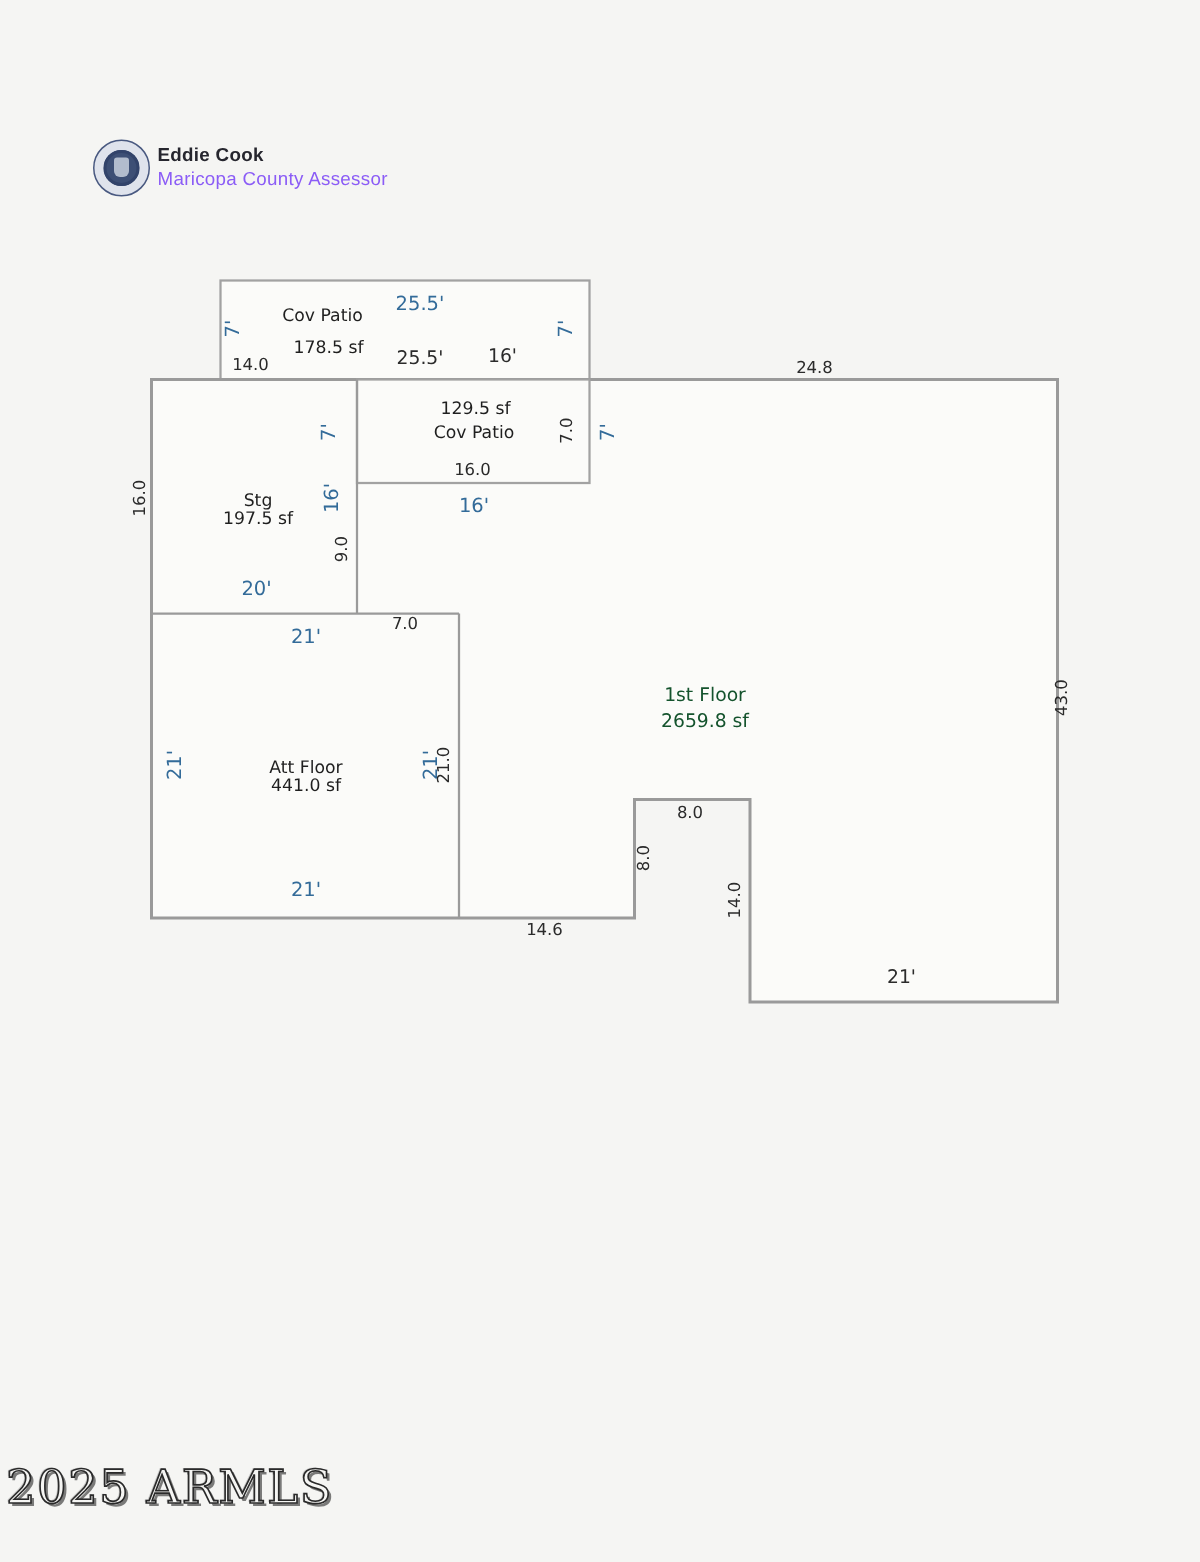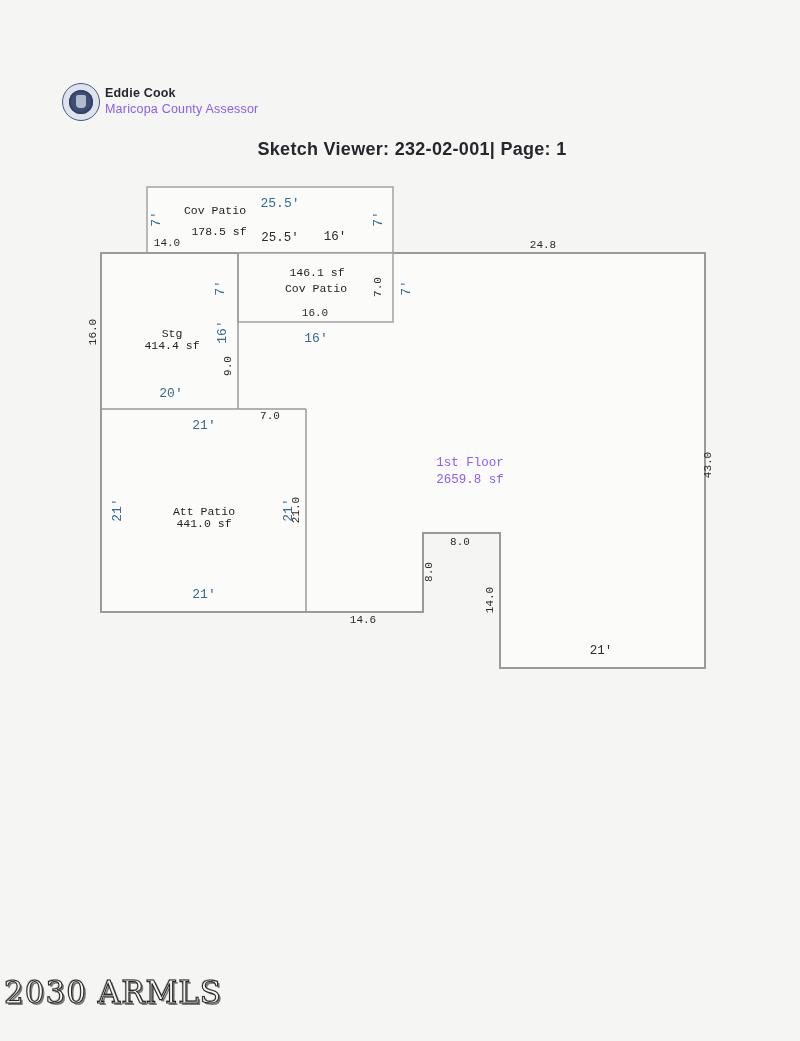--- a/index.html
+++ b/index.html
@@ -3,21 +3,21 @@
 <meta charset="utf-8">
 <style>
   html,body{margin:0;padding:0;}
   body{
     width:800px;height:1041px;position:relative;
     background:#f5f5f3;
     font-family:"DejaVu Sans",sans-serif;
     overflow:hidden;
   }
   
-  .header{position:absolute;left:0;top:8px;width:796px;height:120px;}
+  .header{position:absolute;left:0;top:18px;width:796px;height:120px;}
   .seal{
     position:absolute;left:62px;top:75px;width:38px;height:38px;border-radius:50%;
     background:#dfe3ec;border:1px solid #495980;box-sizing:border-box;
   }
   .seal-inner{
     position:absolute;left:6px;top:6px;width:24px;height:24px;border-radius:50%;
     background:#3d4f75;box-shadow:inset 0 0 0 2px #32436a;
   }
   .seal-core{
     position:absolute;left:13px;top:11px;width:10px;height:13px;
@@ -32,30 +32,30 @@
     position:absolute;left:105px;top:94px;
     font-family:"Liberation Sans",sans-serif;font-size:12.5px;color:#8b5cf6;
     letter-spacing:.2px;
   }
   .page-title{
     position:absolute;left:0;top:131px;width:800px;text-align:center;
     font-family:"Liberation Sans",sans-serif;font-size:18px;font-weight:bold;color:#26262e;
     letter-spacing:.3px;padding-left:24px;box-sizing:border-box;
   }
   
-  .sketch{position:absolute;left:0;top:0;width:732px;height:720px;font-family:Liberation Mono, monospace;}
+  .sketch{position:absolute;left:0;top:0;width:732px;height:720px;}
   .sketch svg{position:absolute;left:0;top:0;}
   .lbl{
     position:absolute;white-space:nowrap;
     transform:translate(-50%,-50%);
     color:#222;
   }
   .lbl.rot{transform:translate(-50%,-50%) rotate(-90deg);}
   .area-label{font-size:11.5px;color:#1f1f1f;}
-  .fl-label{font-size:12.5px;color:#8b5cf6;}
+  .fl-label{font-size:12.5px;color:#14532d;}
   .dim-num{font-size:11px;color:#2b2b2b;}
   .dim-black{font-size:12.5px;color:#2b2b2b;}
   .dim-blue{font-size:13px;color:#336b99;}
   
   .watermark{
     position:absolute;left:4px;top:974px;
     font-family:"DejaVu Serif",serif;font-size:31px;letter-spacing:1px;
     color:#f5f5f3;
     -webkit-text-stroke:1.1px #2a2a2a;
     text-shadow:2px 2px 0 rgba(20,20,20,.55), -1px -1px 0 rgba(120,120,120,.35);
@@ -64,21 +64,20 @@
 </head>
 <body>
 
 <div class="header">
   <div class="seal">
     <div class="seal-inner"></div>
     <div class="seal-core"></div>
   </div>
   <div class="officer">Eddie Cook</div>
   <div class="office">Maricopa County Assessor</div>
-  <div class="page-title">Sketch Viewer: 232-02-001| Page: 1</div>
 </div>
 
 <div class="sketch">
   <svg width="800" height="720" viewBox="0 0 800 720">
 
     <rect x="147" y="187" width="246" height="66" fill="#fbfbf9" stroke="#a2a2a2" stroke-width="1.5"></rect>
 
     <polygon points="101,253 705,253 705,668 500,668 500,533 423,533 423,612 101,612" fill="#fbfbf9" stroke="#9a9a9a" stroke-width="2"></polygon>
 
     <rect x="238" y="253" width="155" height="69" fill="#fbfbf9" stroke="#a2a2a2" stroke-width="1.5"></rect>
@@ -91,47 +90,47 @@
   <div class="lbl area-label" style="left:215px;top:210px;">Cov Patio</div>
   <div class="lbl dim-blue" style="left:280px;top:203px;">25.5'</div>
   <div class="lbl area-label" style="left:219px;top:231px;">178.5 sf</div>
   <div class="lbl dim-black" style="left:280px;top:238px;">25.5'</div>
   <div class="lbl dim-black" style="left:335px;top:237px;">16'</div>
   <div class="lbl dim-blue rot" style="left:156px;top:219px;">7'</div>
   <div class="lbl dim-blue rot" style="left:378px;top:219px;">7'</div>
   <div class="lbl dim-num" style="left:167px;top:243px;">14.0</div>
   <div class="lbl dim-num" style="left:543px;top:245px;">24.8</div>
 
-  <div class="lbl area-label" style="left:317px;top:272px;">146.1 sf</div>
+  <div class="lbl area-label" style="left:317px;top:272px;">129.5 sf</div>
   <div class="lbl area-label" style="left:316px;top:288px;">Cov Patio</div>
   <div class="lbl dim-num rot" style="left:378px;top:287px;">7.0</div>
   <div class="lbl dim-blue rot" style="left:406px;top:288px;">7'</div>
   <div class="lbl dim-num" style="left:315px;top:313px;">16.0</div>
   <div class="lbl dim-blue" style="left:316px;top:338px;">16'</div>
 
   <div class="lbl dim-num rot" style="left:93px;top:332px;">16.0</div>
   <div class="lbl area-label" style="left:172px;top:333px;">Stg</div>
-  <div class="lbl area-label" style="left:172px;top:345px;">414.4 sf</div>
+  <div class="lbl area-label" style="left:172px;top:345px;">197.5 sf</div>
   <div class="lbl dim-blue rot" style="left:220px;top:288px;">7'</div>
   <div class="lbl dim-blue rot" style="left:222px;top:332px;">16'</div>
   <div class="lbl dim-num rot" style="left:228px;top:366px;">9.0</div>
   <div class="lbl dim-blue" style="left:171px;top:393px;">20'</div>
 
   <div class="lbl dim-blue" style="left:204px;top:425px;">21'</div>
   <div class="lbl dim-num" style="left:270px;top:416px;">7.0</div>
   <div class="lbl dim-blue rot" style="left:117px;top:510px;">21'</div>
-  <div class="lbl area-label" style="left:204px;top:511px;">Att Patio</div>
+  <div class="lbl area-label" style="left:204px;top:511px;">Att Floor</div>
   <div class="lbl area-label" style="left:204px;top:523px;">441.0 sf</div>
   <div class="lbl dim-blue rot" style="left:288px;top:510px;">21'</div>
   <div class="lbl dim-num rot" style="left:296px;top:510px;">21.0</div>
   <div class="lbl dim-blue" style="left:204px;top:594px;">21'</div>
 
   <div class="lbl fl-label" style="left:470px;top:463px;">1st Floor</div>
   <div class="lbl fl-label" style="left:470px;top:480px;">2659.8 sf</div>
   <div class="lbl dim-num rot" style="left:708px;top:465px;">43.0</div>
   <div class="lbl dim-num" style="left:460px;top:542px;">8.0</div>
   <div class="lbl dim-num rot" style="left:429px;top:572px;">8.0</div>
   <div class="lbl dim-num rot" style="left:490px;top:600px;">14.0</div>
   <div class="lbl dim-num" style="left:363px;top:620px;">14.6</div>
   <div class="lbl dim-black" style="left:601px;top:651px;">21'</div>
 </div>
 
-<div class="watermark">2030 ARMLS</div>
+<div class="watermark">2025 ARMLS</div>
 
 </body></html>

